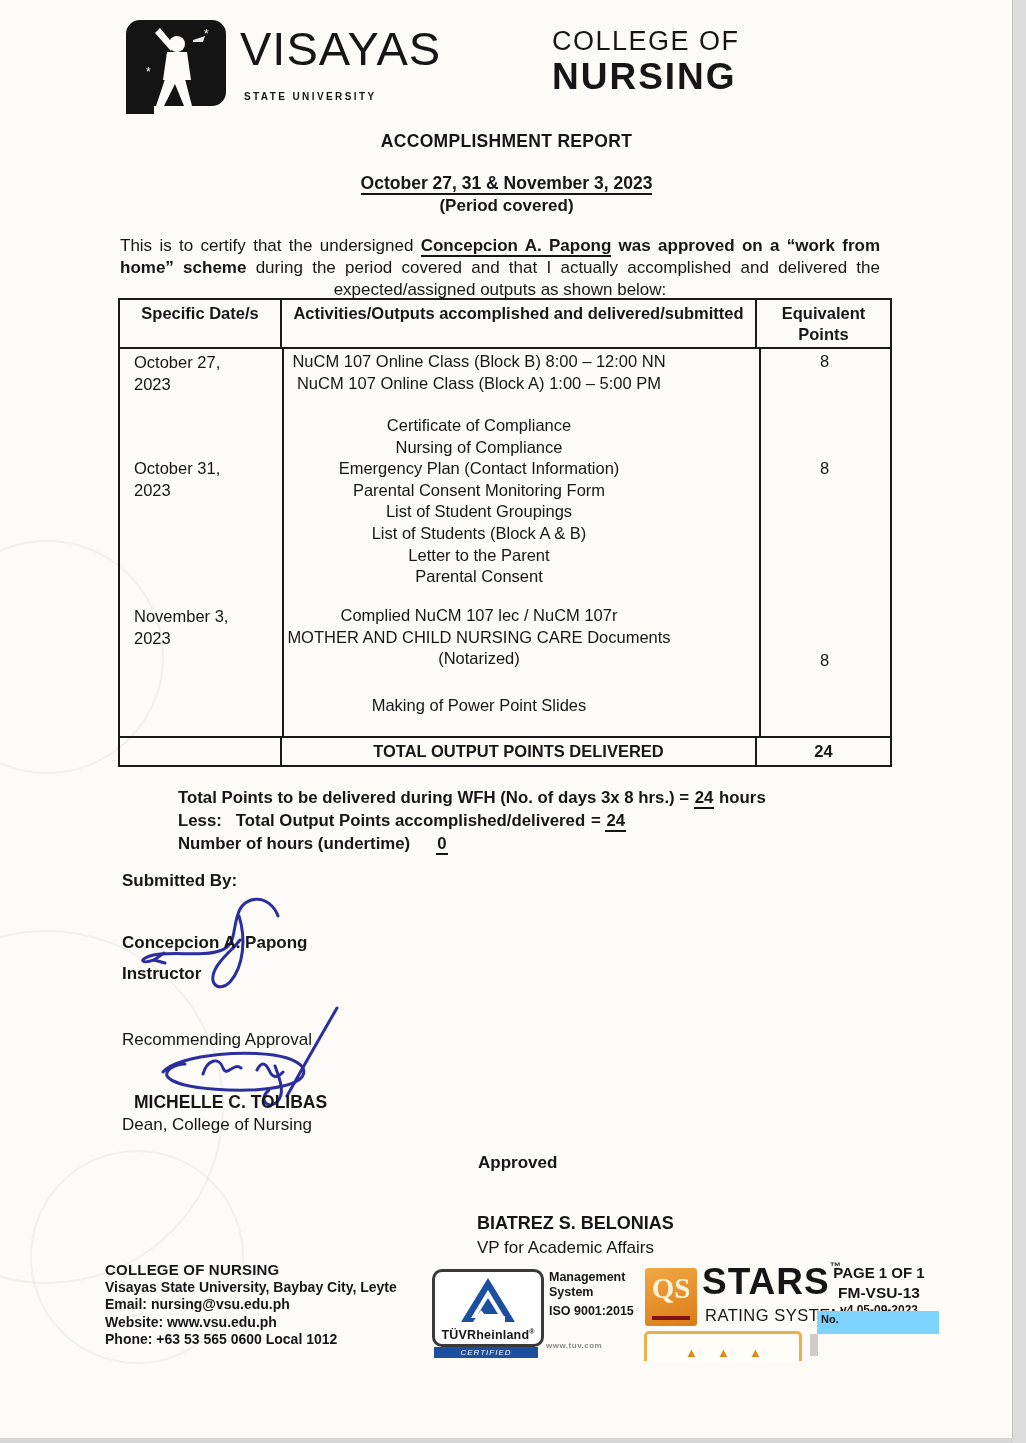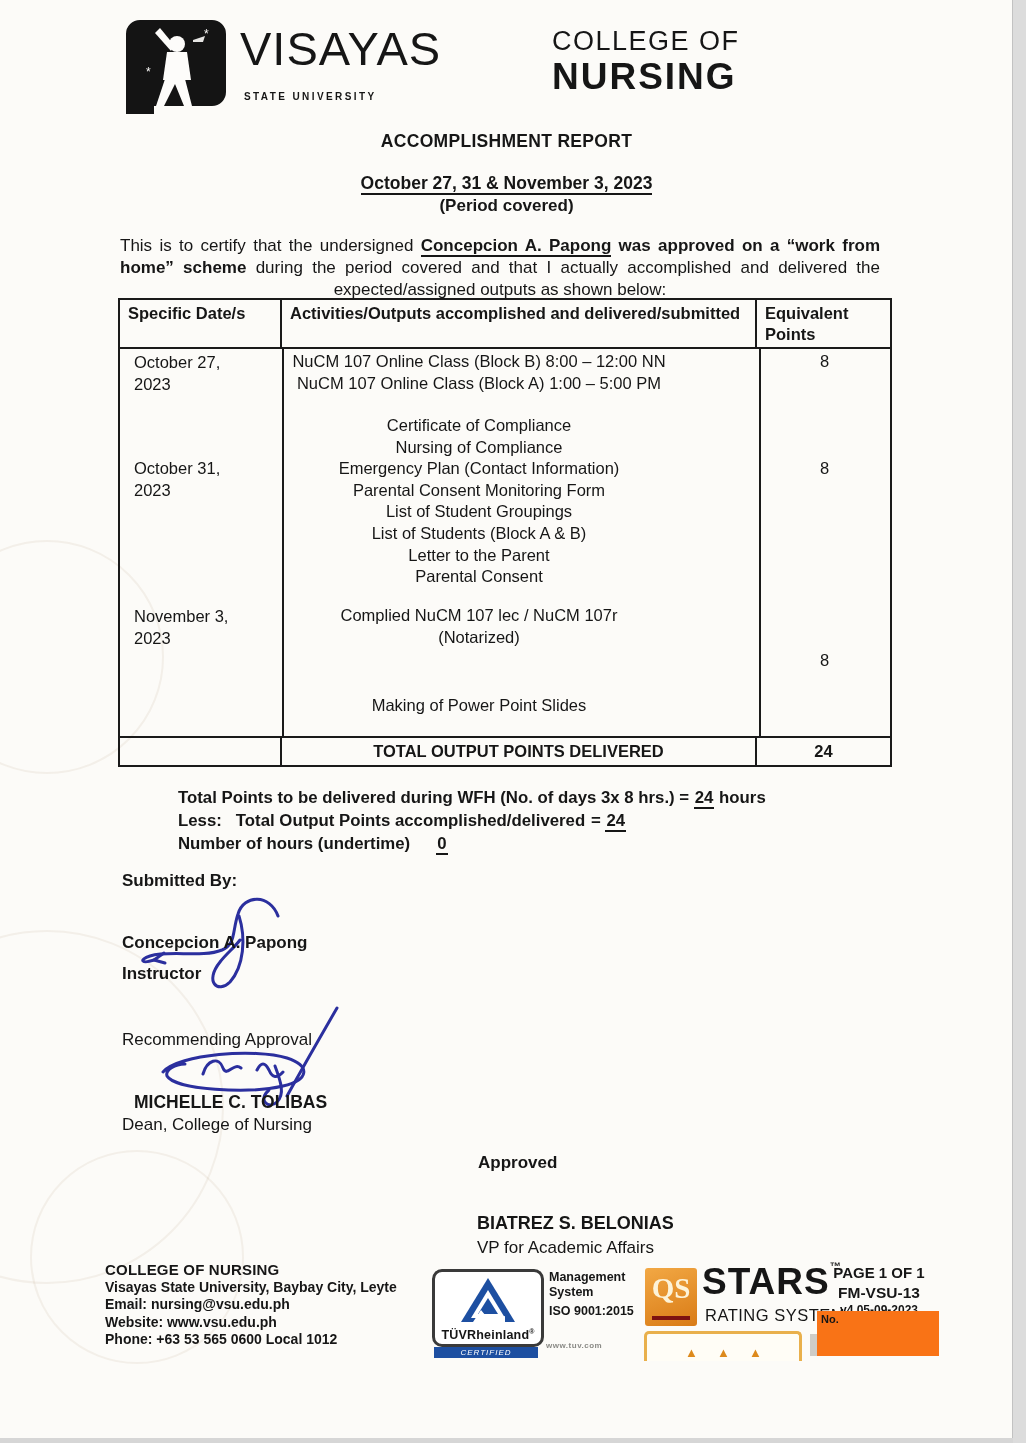--- a/index.html
+++ b/index.html
@@ -22,21 +22,21 @@
   .college2{font-size:37px;font-weight:800;letter-spacing:2px;line-height:42px;}
   .doc-title{left:0;top:131px;width:1013px;text-align:center;font-size:17.5px;font-weight:bold;letter-spacing:.3px;}
   .period-dates{left:0;top:173px;width:1013px;text-align:center;font-size:17.5px;font-weight:bold;}
   .period-dates span{border-bottom:2px solid #161616;}
   .period-label{left:0;top:196px;width:1013px;text-align:center;font-size:17px;font-weight:bold;}
   .intro{left:120px;top:235px;width:760px;font-size:17px;line-height:21.8px;text-align:justify;text-align-last:center;}
   .intro .name{font-weight:bold;border-bottom:2px solid #161616;}
   
   .rtable{left:118px;top:298px;width:770px;border:2px solid #1a1a1a;font-size:16.5px;}
   .thead{display:grid;grid-template-columns:162px 475px 1fr;border-bottom:2px solid #1a1a1a;}
-  .thead>div{padding:3px 8px;font-weight:bold;line-height:20.5px;}
+  .thead>div{padding:3px 8px;text-align:center;font-weight:bold;line-height:20.5px;}
   .thead>div:nth-child(1),.thead>div:nth-child(2){border-right:2px solid #1a1a1a;}
   .tbody{position:relative;height:387px;line-height:21.6px;}
   .vline{position:absolute;top:0;bottom:0;width:2px;background:#1a1a1a;}
   .datecell{position:absolute;left:14px;width:120px;}
   .actcell{position:absolute;left:164px;width:390px;text-align:center;}
   .ptscell{position:absolute;left:641px;width:127px;text-align:center;}
   .trow-total{display:grid;grid-template-columns:162px 475px 1fr;border-top:2px solid #1a1a1a;height:27px;align-items:center;}
   .trow-total>div:nth-child(1),.trow-total>div:nth-child(2){border-right:2px solid #1a1a1a;height:100%;display:flex;align-items:center;justify-content:center;}
   .trow-total .tl{font-weight:bold;}
   .trow-total .tv{text-align:center;font-weight:600;}
@@ -59,21 +59,21 @@
   .tuv-url{left:546px;top:1341px;font-size:8px;color:#8a8a86;font-weight:bold;letter-spacing:.5px;}
   .qs-sq{left:645px;top:1268px;width:52px;height:58px;border-radius:3px;background:linear-gradient(160deg,#f2a844,#d97b16);}
   .qs-sq .qs-t{position:absolute;left:0;top:4px;width:100%;text-align:center;color:#fdf3d8;font-family:"Liberation Serif",serif;font-size:29px;font-weight:bold;}
   .qs-sq .qs-bar{position:absolute;left:7px;right:7px;bottom:6px;height:4px;background:#7d1210;}
   .stars-word{left:702px;top:1260px;font-size:37px;font-weight:800;letter-spacing:1px;}
   .stars-tm{font-size:11px;font-weight:bold;vertical-align:24px;}
   .rating-word{left:705px;top:1306px;font-size:16.5px;font-weight:500;letter-spacing:.5px;}
   .stars-box{left:644px;top:1331px;width:152px;height:27px;background:#fffdf6;border:3px solid #e9b04c;border-bottom:none;border-radius:5px 5px 0 0;}
   .star{position:absolute;top:11px;color:#dd8a1c;font-size:13px;}
   .pinfo{left:818px;width:122px;text-align:center;font-weight:bold;}
-  .no-box{left:817px;top:1311px;width:122px;height:45px;background:#f97316;}
+  .no-box{left:817px;top:1311px;width:122px;height:23px;background:#7dd3fc;}
   .no-box span{position:absolute;left:4px;top:2px;font-size:11px;font-weight:bold;}
   .frag{left:810px;top:1334px;width:8px;height:22px;background:#cfccc7;}
 </style>
 </head>
 <body>
 
 <div id="page">
 
   <div class="abs ghost" style="left:-70px;top:540px;width:230px;height:230px;"></div>
   <div class="abs ghost" style="left:-130px;top:930px;width:350px;height:350px;"></div>
@@ -131,20 +131,21 @@
         <div>Nursing of Compliance</div>
         <div>Emergency Plan (Contact Information)</div>
         <div>Parental Consent Monitoring Form</div>
         <div>List of Student Groupings</div>
         <div>List of Students (Block A &amp; B)</div>
         <div>Letter to the Parent</div>
         <div>Parental Consent</div>
       </div>
       <div class="actcell" style="top:256px;">
         <div>Complied NuCM 107 lec / NuCM 107r</div>
+        <div>MOTHER AND CHILD NURSING CARE Documents</div>
         <div>(Notarized)</div>
       </div>
       <div class="actcell" style="top:346px;">
         <div>Making of Power Point Slides</div>
       </div>
 
       <div class="ptscell" style="top:2px;">8</div>
       <div class="ptscell" style="top:109px;">8</div>
       <div class="ptscell" style="top:301px;">8</div>
     </div>

